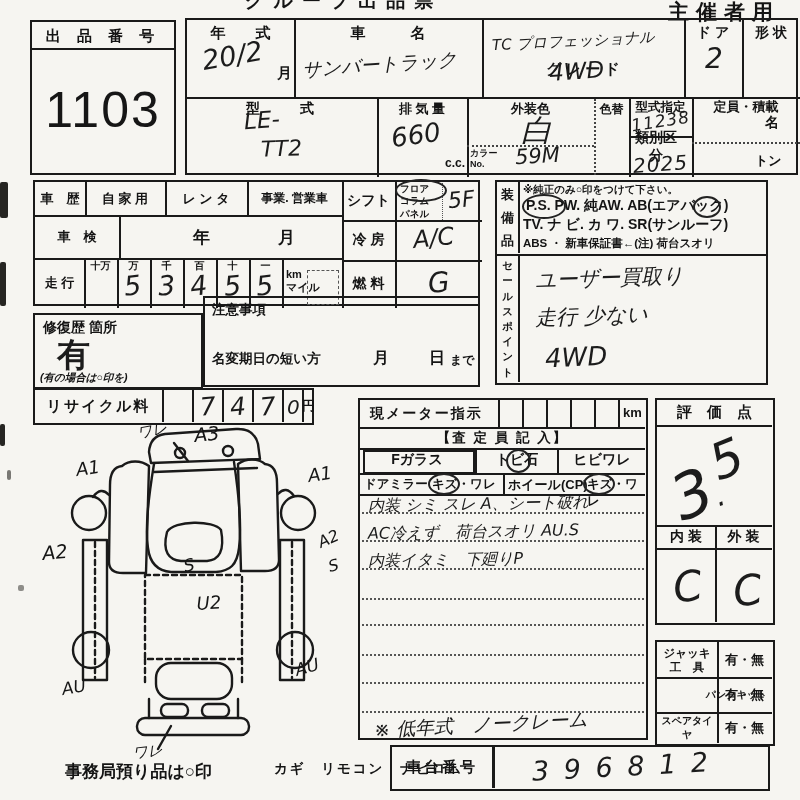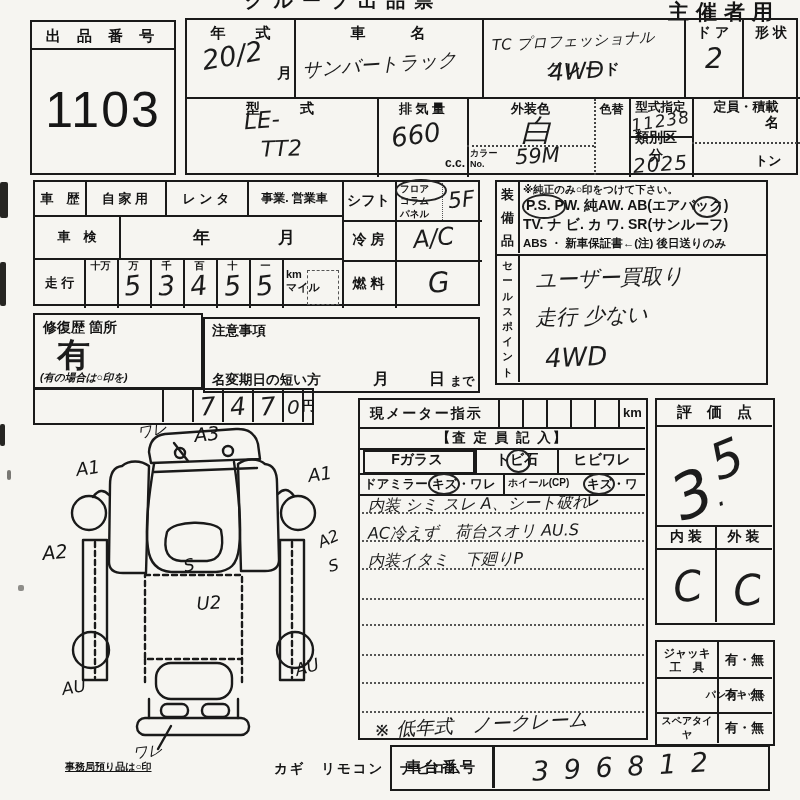--- a/index.html
+++ b/index.html
@@ -143,21 +143,21 @@
 </div>
 
 <div class="box" style="left:495px;top:180px;width:273px;height:76px;">
   <div class="ln" style="left:21px;top:0;width:2px;height:71px;"></div>
   <div class="ctr lbl pre" style="position:absolute;left:0;top:0;width:21px;height:71px;font-size:13px;line-height:23px;">装
 備
 品</div>
   <div class="abs lbl" style="left:26px;top:1px;font-size:10.5px;">※純正のみ○印をつけて下さい。</div>
   <div class="abs lbl" style="left:29px;top:15px;font-size:14px;white-space:nowrap;">P.S.  PW. 純AW. AB(エアバック)</div>
   <div class="abs lbl" style="left:26px;top:34px;font-size:14px;white-space:nowrap;">TV. ナ ビ. カ ワ. SR(サンルーフ)</div>
-  <div class="abs lbl" style="left:26px;top:54px;font-size:11.5px;white-space:nowrap;">ABS ・ 新車保証書←(注) 後日送りのみ</div>
+  <div class="abs lbl" style="left:26px;top:54px;font-size:11.5px;white-space:nowrap;">ABS ・ 新車保証書←(注) 荷台スオリ</div>
   <div class="circ" style="left:25px;top:12px;width:40px;height:21px;"></div>
   <div class="circ" style="left:196px;top:14px;width:24px;height:18px;"></div>
 </div>
 
 <div class="box" style="left:495px;top:254px;width:273px;height:131px;">
   <div class="ln" style="left:21px;top:0;width:2px;height:126px;"></div>
   <div class="ctr lbl pre" style="position:absolute;left:0;top:0;width:21px;height:126px;font-size:10.5px;line-height:15.2px;">セ
 ー
 ル
 ス
@@ -169,35 +169,36 @@
   <div class="abs hw" style="left:38px;top:46px;font-size:21px;transform:rotate(-2deg);white-space:nowrap;">走行 少ない</div>
   <div class="abs hw" style="left:48px;top:86px;font-size:26px;transform:rotate(-3deg);">4WD</div>
 </div>
 
 <div class="box" style="left:33px;top:313px;width:170px;height:76px;">
   <div class="abs lbl" style="left:8px;top:4px;font-size:14px;">修復歴 箇所</div>
   <div class="abs hw" style="left:22px;top:18px;font-size:33px;font-weight:bold;font-style:normal;">有</div>
   <div class="abs lbl" style="left:5px;top:56px;font-size:10.5px;font-style:italic;">(有の場合は○印を)</div>
 </div>
 
-<div class="box" style="left:203px;top:317px;width:277px;height:76px;">
+<div class="box" style="left:203px;top:296px;width:277px;height:91px;">
   <div class="abs lbl" style="left:7px;top:3px;font-size:13.5px;">注意事項</div>
   <div class="abs lbl" style="left:7px;top:52px;font-size:13.5px;">名変期日の短い方</div>
   <div class="abs lbl" style="left:168px;top:50px;font-size:16px;">月</div>
   <div class="abs lbl" style="left:224px;top:50px;font-size:16px;">日</div>
   <div class="abs lbl" style="left:245px;top:54px;font-size:12px;">まで</div>
 </div>
 
 <div class="box" style="left:33px;top:388px;width:281px;height:37px;">
   <div class="ln" style="left:127px;top:0;width:2px;height:32px;"></div>
   <div class="ln" style="left:157px;top:0;width:2px;height:32px;"></div>
   <div class="ln" style="left:187px;top:0;width:2px;height:32px;"></div>
   <div class="ln" style="left:217px;top:0;width:2px;height:32px;"></div>
   <div class="ln" style="left:247px;top:0;width:2px;height:32px;"></div>
   <div class="ln" style="left:267px;top:0;width:2px;height:32px;"></div>
+  <div class="ctr lbl" style="position:absolute;left:0;top:0;width:127px;height:32px;font-size:15px;letter-spacing:2px;">リサイクル料</div>
   <div class="abs hw" style="left:165px;top:2px;font-size:25px;transform:rotate(-5deg);">7</div>
   <div class="abs hw" style="left:195px;top:2px;font-size:25px;transform:rotate(-5deg);">4</div>
   <div class="abs hw" style="left:225px;top:2px;font-size:25px;transform:rotate(-5deg);">7</div>
   <div class="abs hw" style="left:252px;top:5px;font-size:20px;">0</div>
   <div class="ctr lbl" style="position:absolute;left:267px;top:0;width:13px;height:32px;font-size:13px;">円</div>
 </div>
 
 <div class="abs" style="left:25px;top:420px;width:335px;height:345px;">
   <svg viewBox="0 0 335 345" width="335" height="345" style="position:absolute;left:0;top:0;">
     <g stroke="#1a1a1a" stroke-width="2.4" fill="none" stroke-linejoin="round" stroke-linecap="round">
@@ -277,21 +278,21 @@
   <div class="ln" style="left:115px;top:48px;width:2px;height:25px;"></div>
   <div class="ctr lbl" style="position:absolute;left:117px;top:50px;width:80px;height:20px;font-size:14px;">トビ石</div>
   <div class="circ" style="left:146px;top:49px;width:21px;height:20px;"></div>
   <div class="ln" style="left:197px;top:48px;width:2px;height:25px;"></div>
   <div class="ctr lbl" style="position:absolute;left:199px;top:50px;width:86px;height:20px;font-size:14px;">ヒビワレ</div>
 
   <div class="abs lbl" style="left:4px;top:76px;font-size:12.5px;">ドアミラー</div>
   <div class="abs lbl" style="left:72px;top:76px;font-size:12.5px;">キズ・ワレ</div>
   <div class="circ" style="left:68px;top:73px;width:28px;height:18px;"></div>
   <div class="ln" style="left:143px;top:73px;width:2px;height:21px;"></div>
-  <div class="abs lbl" style="left:148px;top:76px;font-size:10px;">ホイール(CP)</div>
+  <div class="abs lbl" style="left:148px;top:76px;font-size:13px;">ホイール(CP)</div>
   <div class="abs lbl" style="left:227px;top:76px;font-size:12.5px;">キズ・ワレ</div>
   <div class="circ" style="left:223px;top:73px;width:28px;height:18px;"></div>
 
   <div class="dot-h" style="left:2px;top:112px;width:282px;"></div>
   <div class="dot-h" style="left:2px;top:140px;width:282px;"></div>
   <div class="dot-h" style="left:2px;top:168px;width:282px;"></div>
   <div class="dot-h" style="left:2px;top:198px;width:282px;"></div>
   <div class="dot-h" style="left:2px;top:224px;width:282px;"></div>
   <div class="dot-h" style="left:2px;top:254px;width:282px;"></div>
   <div class="dot-h" style="left:2px;top:282px;width:282px;"></div>
@@ -330,20 +331,20 @@
   <div class="ctr lbl" style="position:absolute;left:0;top:70px;width:60px;height:31px;font-size:10px;">スペアタイヤ</div>
   <div class="ctr lbl" style="position:absolute;left:60px;top:70px;width:55px;height:31px;font-size:13px;">有・無</div>
 </div>
 
 <div class="box" style="left:390px;top:745px;width:380px;height:46px;">
   <div class="ln" style="left:100px;top:0;width:2.5px;height:41px;"></div>
   <div class="ctr lbl" style="position:absolute;left:0;top:0;width:100px;height:41px;font-size:15px;letter-spacing:3px;">車台番号</div>
   <div class="abs hw" style="left:140px;top:4px;font-size:27px;letter-spacing:3px;transform:rotate(-3deg);white-space:nowrap;">3 9 6 8 1 2</div>
 </div>
 
-<div class="abs lbl" style="left:65px;top:760px;font-size:10px;text-decoration:underline;">事務局預り品は○印</div>
+<div class="abs lbl" style="left:65px;top:760px;font-size:17px;">事務局預り品は○印</div>
 <div class="abs lbl" style="left:250px;top:760px;font-size:13.5px;letter-spacing:2px;white-space:nowrap;margin-left:24px;">カギ　リモコン　ナビロム</div>
 
 <div class="noise" style="left:0;top:182px;width:8px;height:36px;"></div>
 <div class="noise" style="left:0;top:262px;width:6px;height:44px;"></div>
 <div class="noise" style="left:0;top:424px;width:5px;height:22px;"></div>
 <div class="noise" style="left:7px;top:470px;width:4px;height:10px;opacity:.6;"></div>
 <div class="noise" style="left:18px;top:585px;width:6px;height:6px;opacity:.5;"></div>
 
 </body></html>

